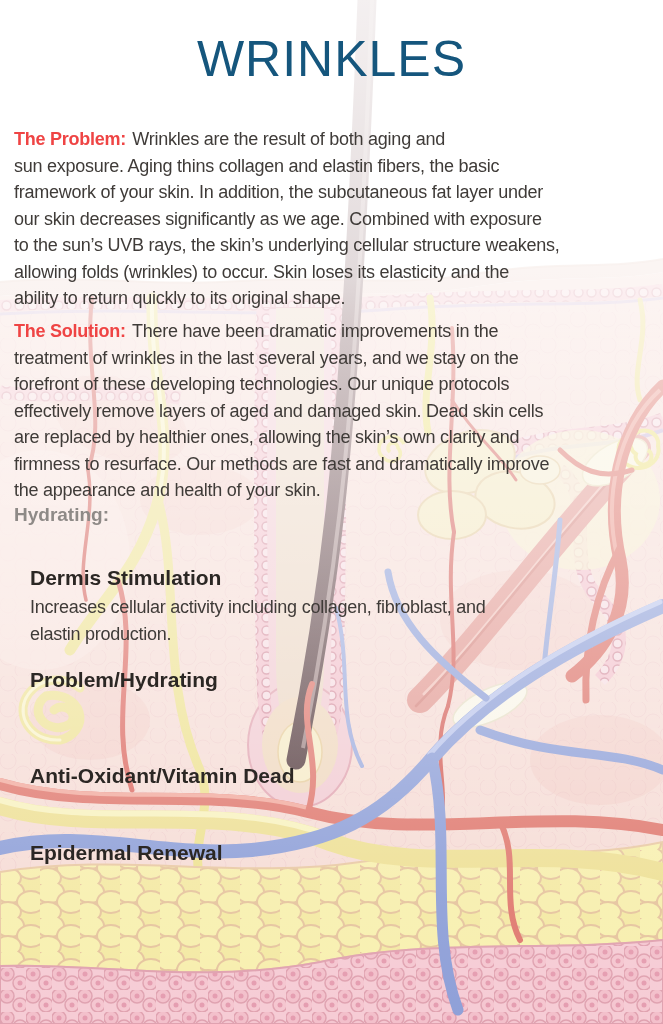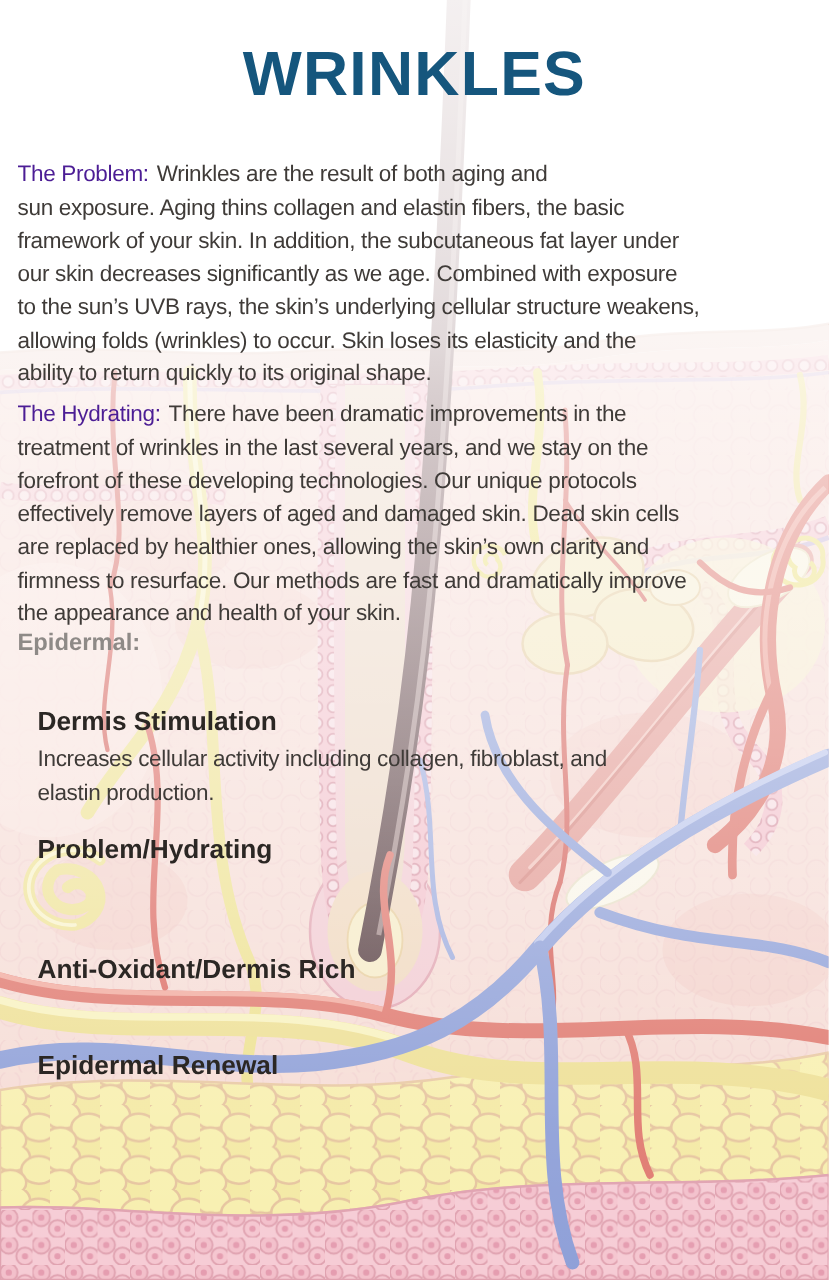--- a/index.html
+++ b/index.html
@@ -1,24 +1,24 @@
 <!DOCTYPE html>
 <html><head>
 <meta charset="utf-8">
 <style>
   html,body{margin:0;padding:0;background:#ffffff;}
   .page{position:relative;width:663px;height:1024px;overflow:hidden;background:#ffffff;
         font-family:"Liberation Sans",sans-serif;}
   .bg{position:absolute;left:0;top:0;width:663px;height:1024px;}
   .content{position:absolute;left:0;top:0;width:663px;height:1024px;}
   .title{position:absolute;top:30px;left:0;width:100%;margin:0;text-align:center;
-         font-size:50px;font-weight:700;letter-spacing:1px;color:#15567d;}
+         font-size:50px;font-weight:400;letter-spacing:1px;color:#15567d;}
   .para{position:absolute;left:14px;width:645px;margin:0;font-size:18px;line-height:26.5px;
         letter-spacing:-0.25px;color:#3f3b38;white-space:pre-line;}
-  .lead{font-weight:normal;color:#4c1d95;margin-right:0.35em;}
+  .lead{font-weight:bold;color:#ef4444;margin-right:0.35em;}
   .treat-label{position:absolute;left:14px;margin:0;font-size:19px;font-weight:bold;color:#8e8a87;}
   .t-head{position:absolute;left:14px;margin:16px;font-size:21px;font-weight:bold;color:#2b2724;}
   .t-body{position:absolute;left:14px;width:645px;margin:16px;font-size:18px;line-height:26.5px;
           letter-spacing:-0.25px;color:#3f3b38;white-space:pre-line;}
 </style>
 </head>
 <body>
 
 <div class="page">
 
@@ -184,34 +184,34 @@
     <h1 class="title">WRINKLES</h1>
 
     <p class="para" style="top:126px"><strong class="lead">The Problem:</strong><span>Wrinkles are the result of both aging and
 sun exposure. Aging thins collagen and elastin fibers, the basic
 framework of your skin. In addition, the subcutaneous fat layer under
 our skin decreases significantly as we age. Combined with exposure
 to the sun’s UVB rays, the skin’s underlying cellular structure weakens,
 allowing folds (wrinkles) to occur. Skin loses its elasticity and the
 ability to return quickly to its original shape.</span></p>
 
-    <p class="para" style="top:318px"><strong class="lead">The Hydrating:</strong><span>There have been dramatic improvements in the
+    <p class="para" style="top:318px"><strong class="lead">The Solution:</strong><span>There have been dramatic improvements in the
 treatment of wrinkles in the last several years, and we stay on the
 forefront of these developing technologies. Our unique protocols
 effectively remove layers of aged and damaged skin. Dead skin cells
 are replaced by healthier ones, allowing the skin’s own clarity and
 firmness to resurface. Our methods are fast and dramatically improve
 the appearance and health of your skin.</span></p>
 
-    <p class="treat-label" style="top:504px">Epidermal:</p>
+    <p class="treat-label" style="top:504px">Hydrating:</p>
 
     <h2 class="t-head" style="top:550px">Dermis Stimulation</h2>
     <p class="t-body" style="top:578px">Increases cellular activity including collagen, fibroblast, and
 elastin production.</p>
 
     <h2 class="t-head" style="top:652px">Problem/Hydrating</h2>
 
-    <h2 class="t-head" style="top:748px">Anti-Oxidant/Dermis Rich</h2>
+    <h2 class="t-head" style="top:748px">Anti-Oxidant/Vitamin Dead</h2>
 
     <h2 class="t-head" style="top:825px">Epidermal Renewal</h2>
   </div>
 
 </div>
 
 </body></html>

